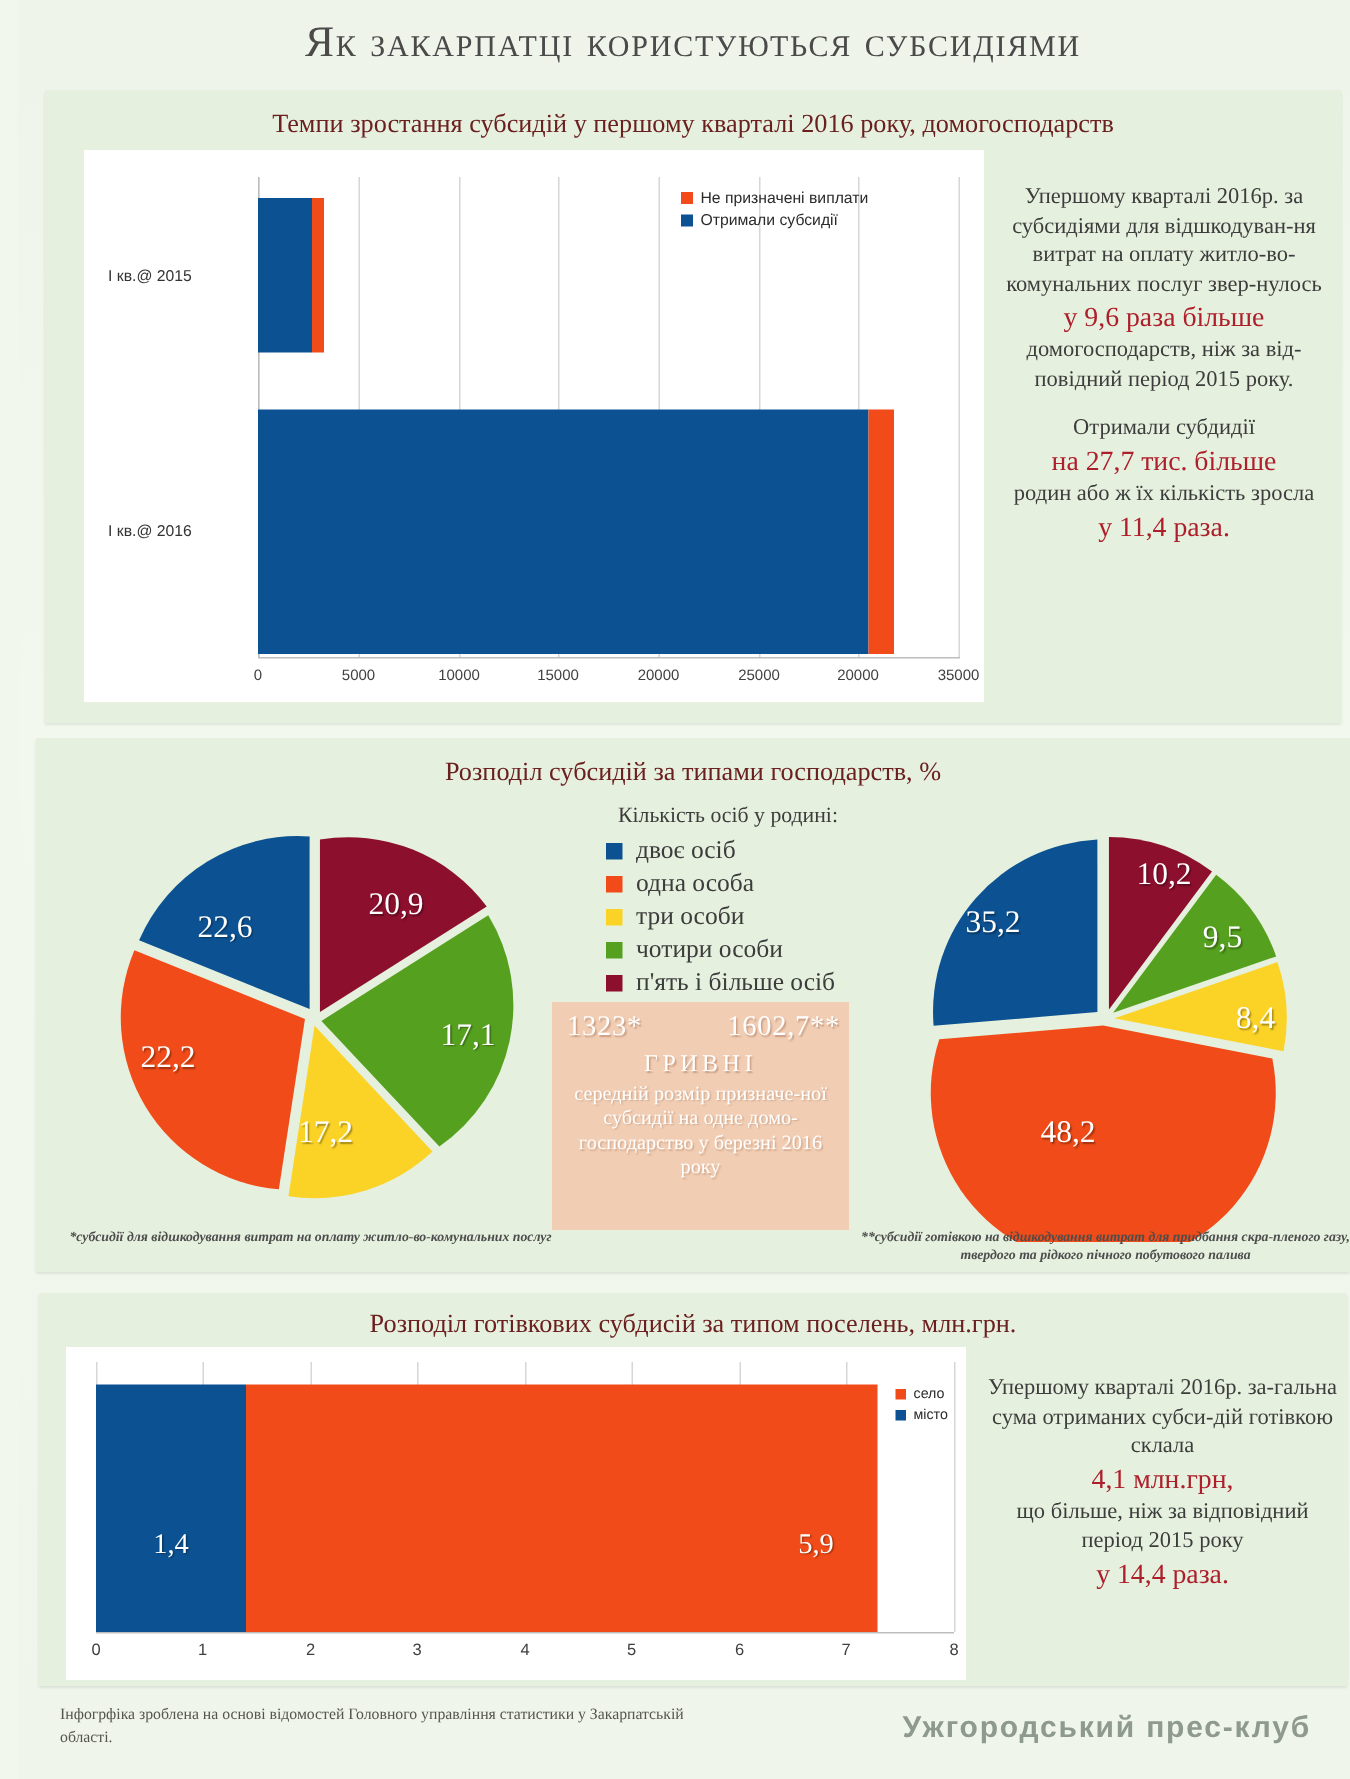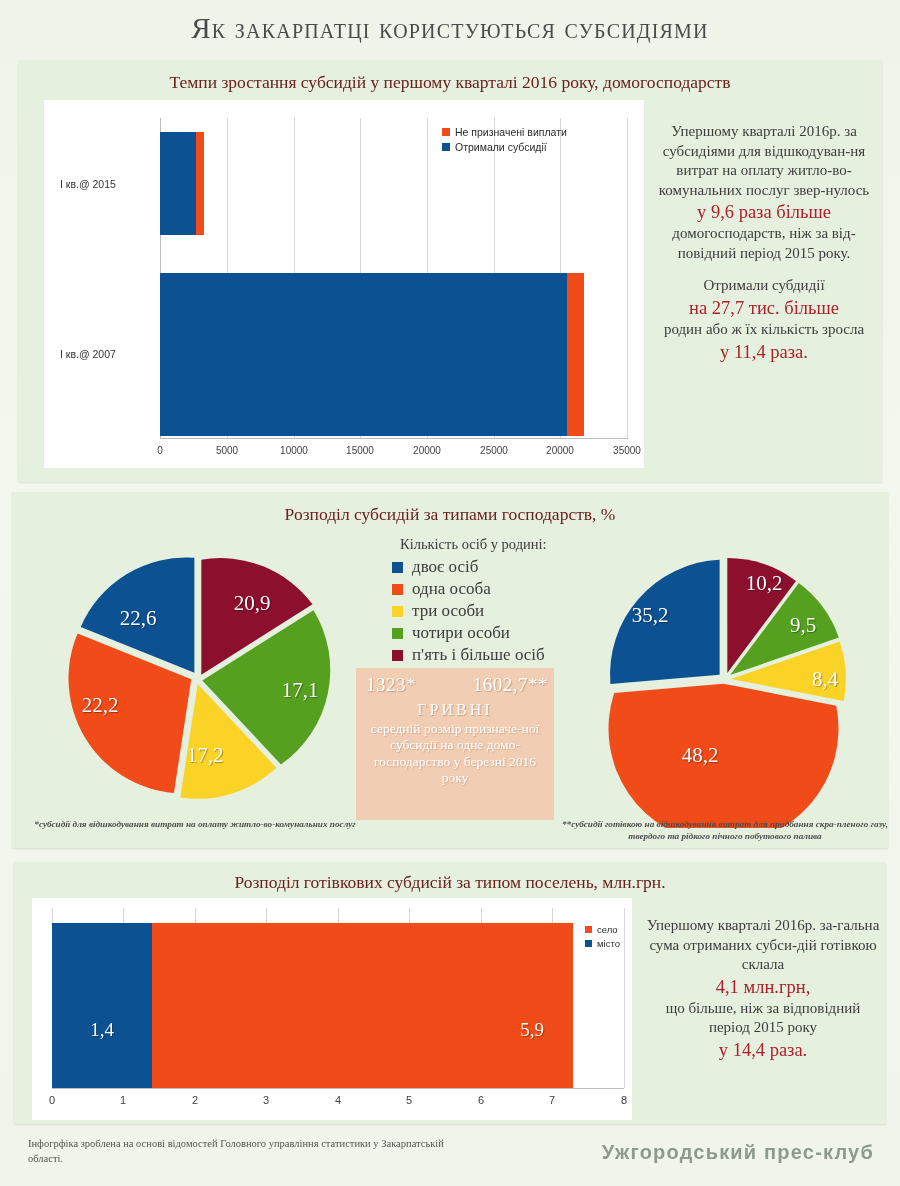--- a/index.html
+++ b/index.html
@@ -13,20 +13,21 @@
     overflow: hidden;
     background: #f2f7ee;
     font-family: "Liberation Serif", "DejaVu Serif", serif;
     color: #3b3b3b;
     position: relative;
   }
   .page {
     position: absolute;
     inset: 0;
     background: linear-gradient(180deg, #eef4e9 0%, #f3f8ef 40%, #eff5ea 100%);
+    margin-left: 12px;
   }
 
   
   .main-title {
     position: absolute;
     left: 0; top: 12px;
     width: 900px;
     text-align: center;
     font-family: "Liberation Serif", "DejaVu Serif", serif;
     font-size: 29px;
@@ -249,21 +250,21 @@
       <div class="axisline" style="left:116px; top:338px; width:468px; height:1px;"></div>
       <div class="axisline" style="left:116px; top:18px; width:1px; height:320px;"></div>
 
       <div class="bar" style="left:116px; top:32px; width:36px; height:103px; background:#0c5292;"></div>
       <div class="bar" style="left:152px; top:32px; width:8px; height:103px; background:#f04b18;"></div>
 
       <div class="bar" style="left:116px; top:173px; width:407px; height:163px; background:#0c5292;"></div>
       <div class="bar" style="left:523px; top:173px; width:17px; height:163px; background:#f04b18;"></div>
 
       <div class="cat-label" style="left:16px; top:78px; width:94px;">I кв.@ 2015</div>
-      <div class="cat-label" style="left:16px; top:248px; width:94px;">I кв.@ 2007</div>
+      <div class="cat-label" style="left:16px; top:248px; width:94px;">I кв.@ 2016</div>
 
       <div class="axis-label" style="left:104px; top:345px; width:24px; text-align:center;">0</div>
       <div class="axis-label" style="left:163px; top:345px; width:40px; text-align:center;">5000</div>
       <div class="axis-label" style="left:227px; top:345px; width:46px; text-align:center;">10000</div>
       <div class="axis-label" style="left:293px; top:345px; width:46px; text-align:center;">15000</div>
       <div class="axis-label" style="left:360px; top:345px; width:46px; text-align:center;">20000</div>
       <div class="axis-label" style="left:427px; top:345px; width:46px; text-align:center;">25000</div>
       <div class="axis-label" style="left:493px; top:345px; width:46px; text-align:center;">20000</div>
       <div class="axis-label" style="left:560px; top:345px; width:46px; text-align:center;">35000</div>
 

